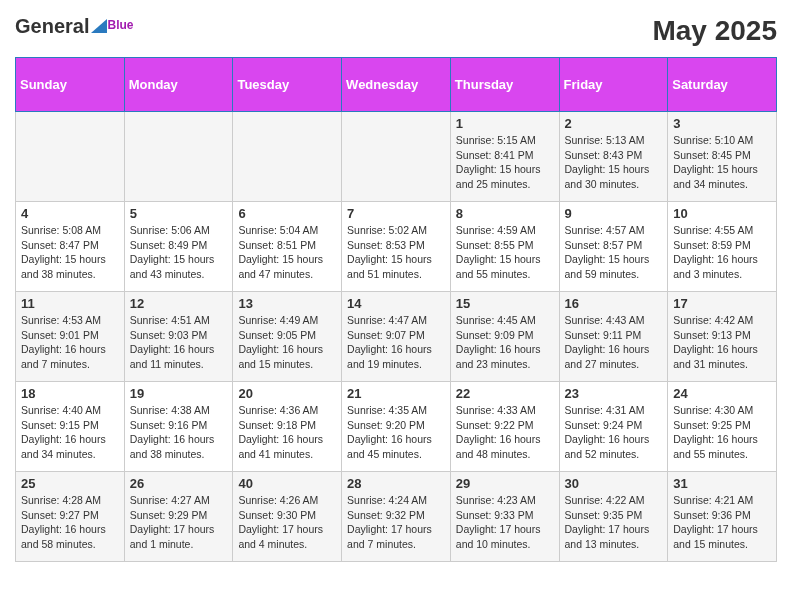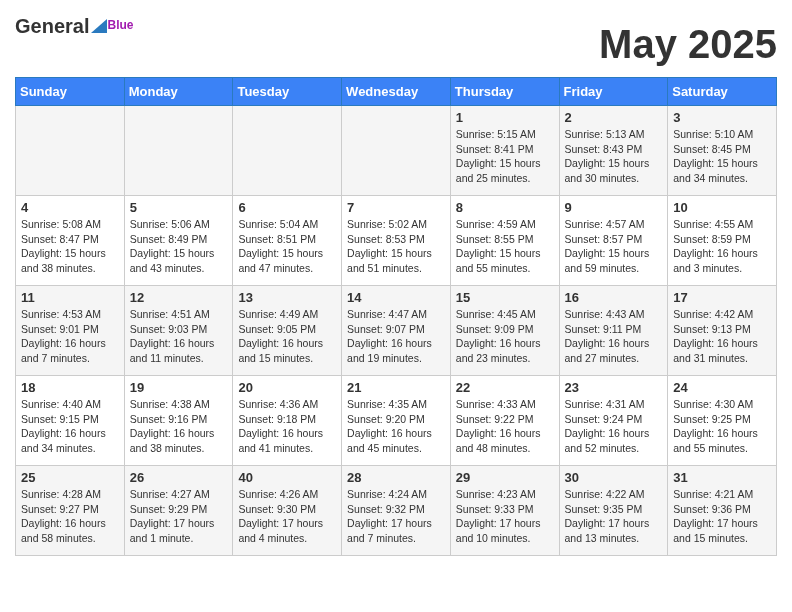--- a/index.html
+++ b/index.html
@@ -22,39 +22,38 @@
       align-items: flex-start;
     }
     .logo-line {
       display: flex;
       align-items: center;
     }
     .title-block {
       text-align: right;
     }
     .title-block h1 {
-      font-size: 40px;
+      font-size: 28px;
       font-weight: bold;
       color: #333;
-      margin-top: 7px;
     }
     .title-block h2 {
       font-size: 16px;
       font-weight: normal;
       color: #555;
     }
     table {
       width: 100%;
       border-collapse: collapse;
       font-size: 11px;
     }
     thead tr th {
-      background-color: #3b82f6;
+      background-color: #d946ef;
       color: #fff;
-      padding: 6px 4px;
+      padding: 19px 4px;
       text-align: left;
       font-size: 13px;
       font-weight: bold;
       border: 1px solid #2a7abf;
     }
     tbody tr td {
       border: 1px solid #ccc;
       padding: 4px 5px;
       vertical-align: top;
       width: 14.28%;

